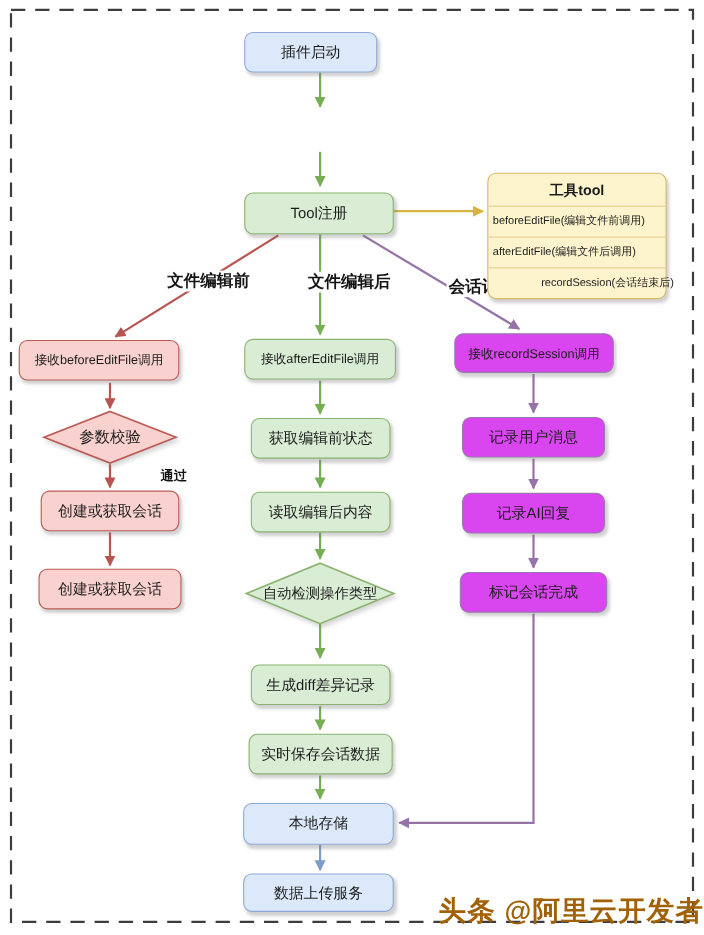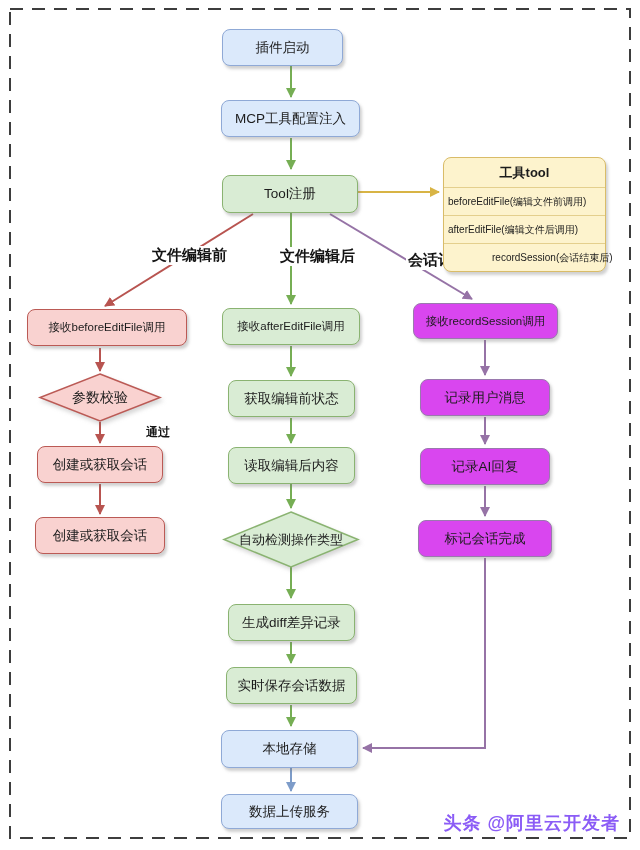--- a/index.html
+++ b/index.html
@@ -47,22 +47,22 @@
     white-space:nowrap;}
   .tb-row:last-child{border-bottom:none;padding-left:48px;}
   
   .elabel{
     position:absolute;z-index:2;font-weight:bold;font-size:15px;color:#141414;
     background:#ffffff;padding:0 2px;white-space:nowrap;margin-left:40px;
   }
   .elabel.small{font-size:12px;}
   
   .watermark{
-    position:absolute;z-index:4;right:20px;top:811px;
-    font-size:18px;font-weight:800;color:#8b5cf6;letter-spacing:1px;white-space:nowrap;
+    position:absolute;z-index:4;right:0;top:811px;
+    font-size:25px;font-weight:800;color:#a16207;letter-spacing:1px;white-space:nowrap;
   }
 </style>
 </head>
 <body>
 
 <div class="stage">
 
   <svg class="edges" width="640" height="850">
     <defs>
       <marker id="ah-g" markerWidth="12" markerHeight="12" refX="9" refY="5" orient="auto" markerUnits="userSpaceOnUse">
@@ -115,31 +115,30 @@
 
     <path d="M358,192 L439,192" stroke="#d8b445" stroke-width="2" fill="none" marker-end="url(#ah-y)"></path>
   </svg>
 
   <div class="elabel" style="left:110px;top:246px">文件编辑前</div>
   <div class="elabel" style="left:238px;top:247px">文件编辑后</div>
   <div class="elabel" style="left:366px;top:251px">会话记录</div>
   <div class="elabel small" style="left:104px;top:424px">通过</div>
 
   <div class="node blue" style="left:222px;top:29px;width:121px;height:37px">插件启动</div>
-  <div class="node blue" style="left:221px;top:100px;width:139px;height:37px">MCP工具配置注入</div>
   <div class="node green" style="left:222px;top:175px;width:136px;height:38px">Tool注册</div>
 
   <div class="toolbox">
     <div class="tb-title">工具tool</div>
     <div class="tb-row">beforeEditFile(编辑文件前调用)</div>
     <div class="tb-row">afterEditFile(编辑文件后调用)</div>
     <div class="tb-row">recordSession(会话结束后)</div>
   </div>
 
-  <div class="node pink mixed" style="left:27px;top:309px;width:160px;height:37px">接收beforeEditFile调用</div>
+  <div class="node pink mixed" style="left:17px;top:309px;width:146px;height:37px">接收beforeEditFile调用</div>
   <div class="diamond pinkd" style="left:40px;top:374px;width:120px;height:47px">
     <svg viewBox="0 0 100 100" preserveAspectRatio="none">
       <polygon points="50,0 100,50 50,100 0,50" vector-effect="non-scaling-stroke"></polygon>
     </svg>
     <span class="dlbl">参数校验</span>
   </div>
   <div class="node pink" style="left:37px;top:446px;width:126px;height:37px">创建或获取会话</div>
   <div class="node pink" style="left:35px;top:517px;width:130px;height:37px">创建或获取会话</div>
 
   <div class="node green mixed" style="left:222px;top:308px;width:138px;height:37px">接收afterEditFile调用</div>

